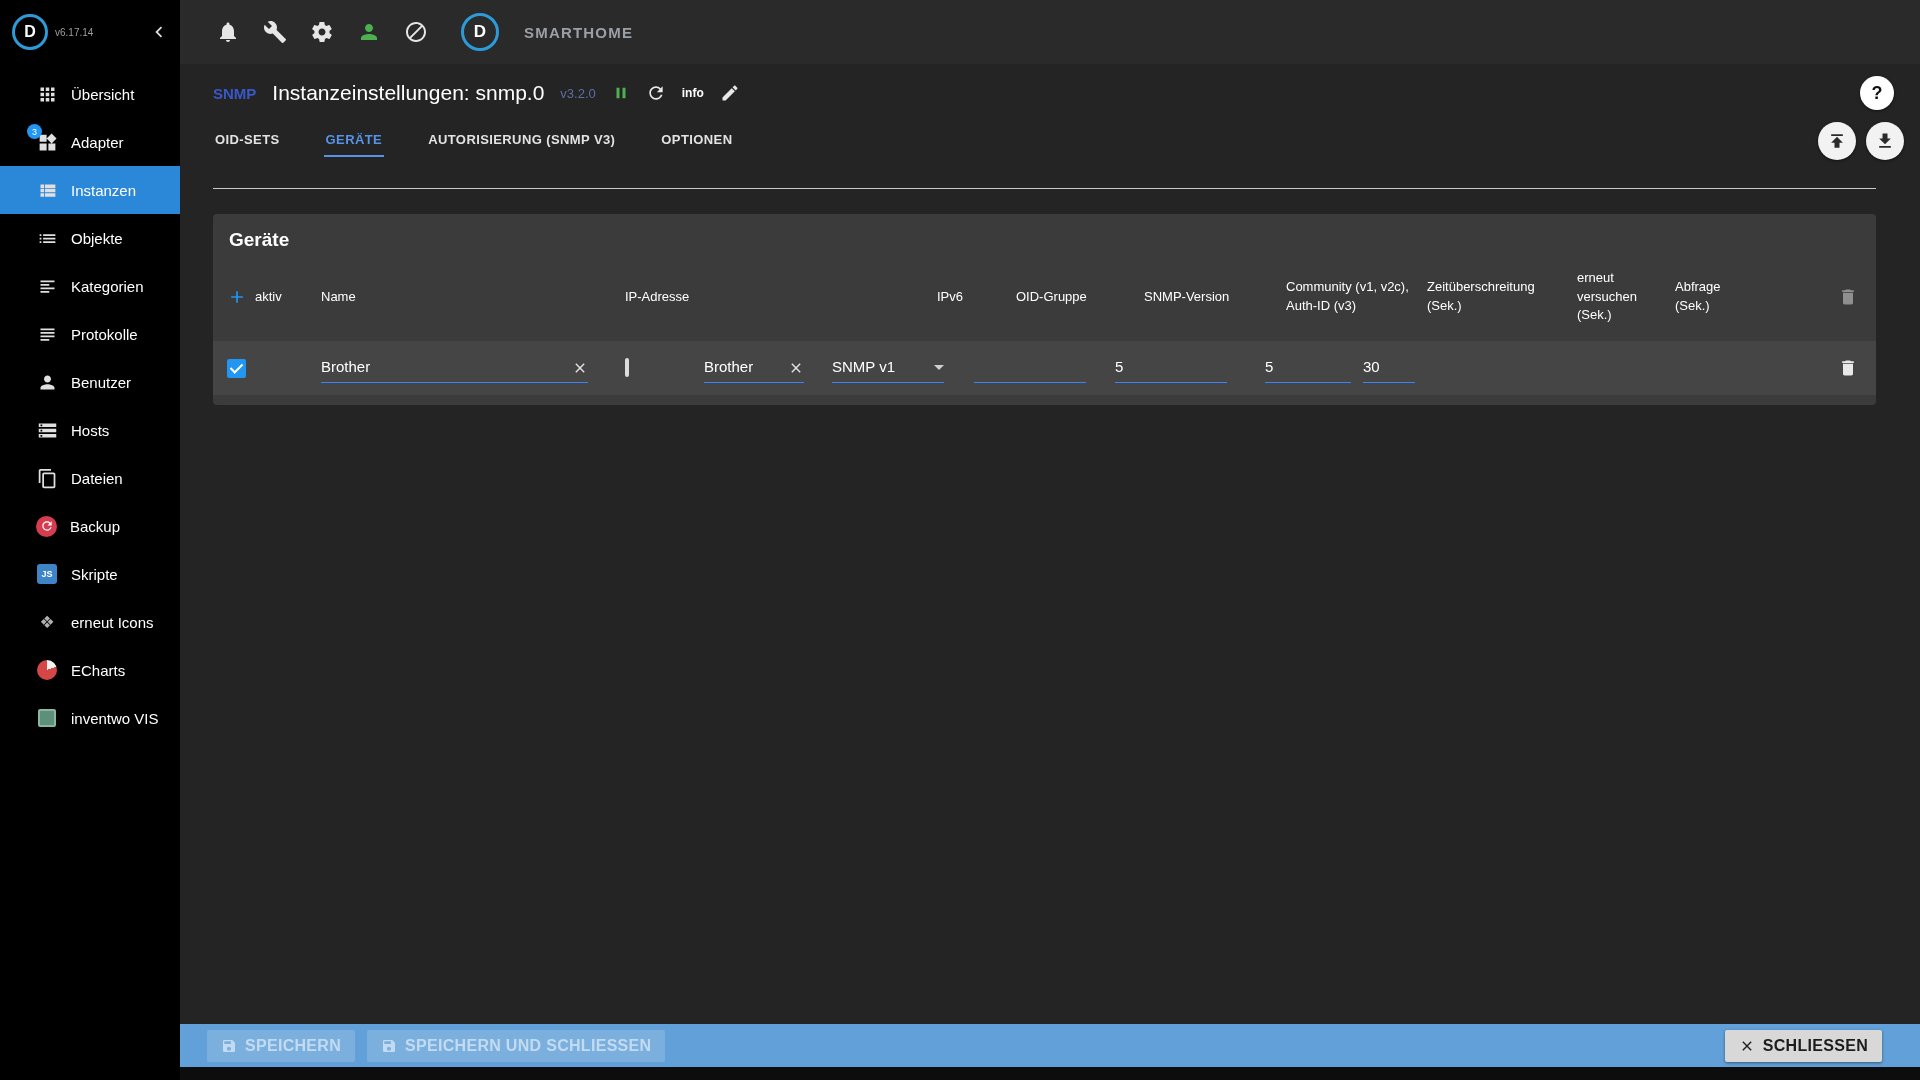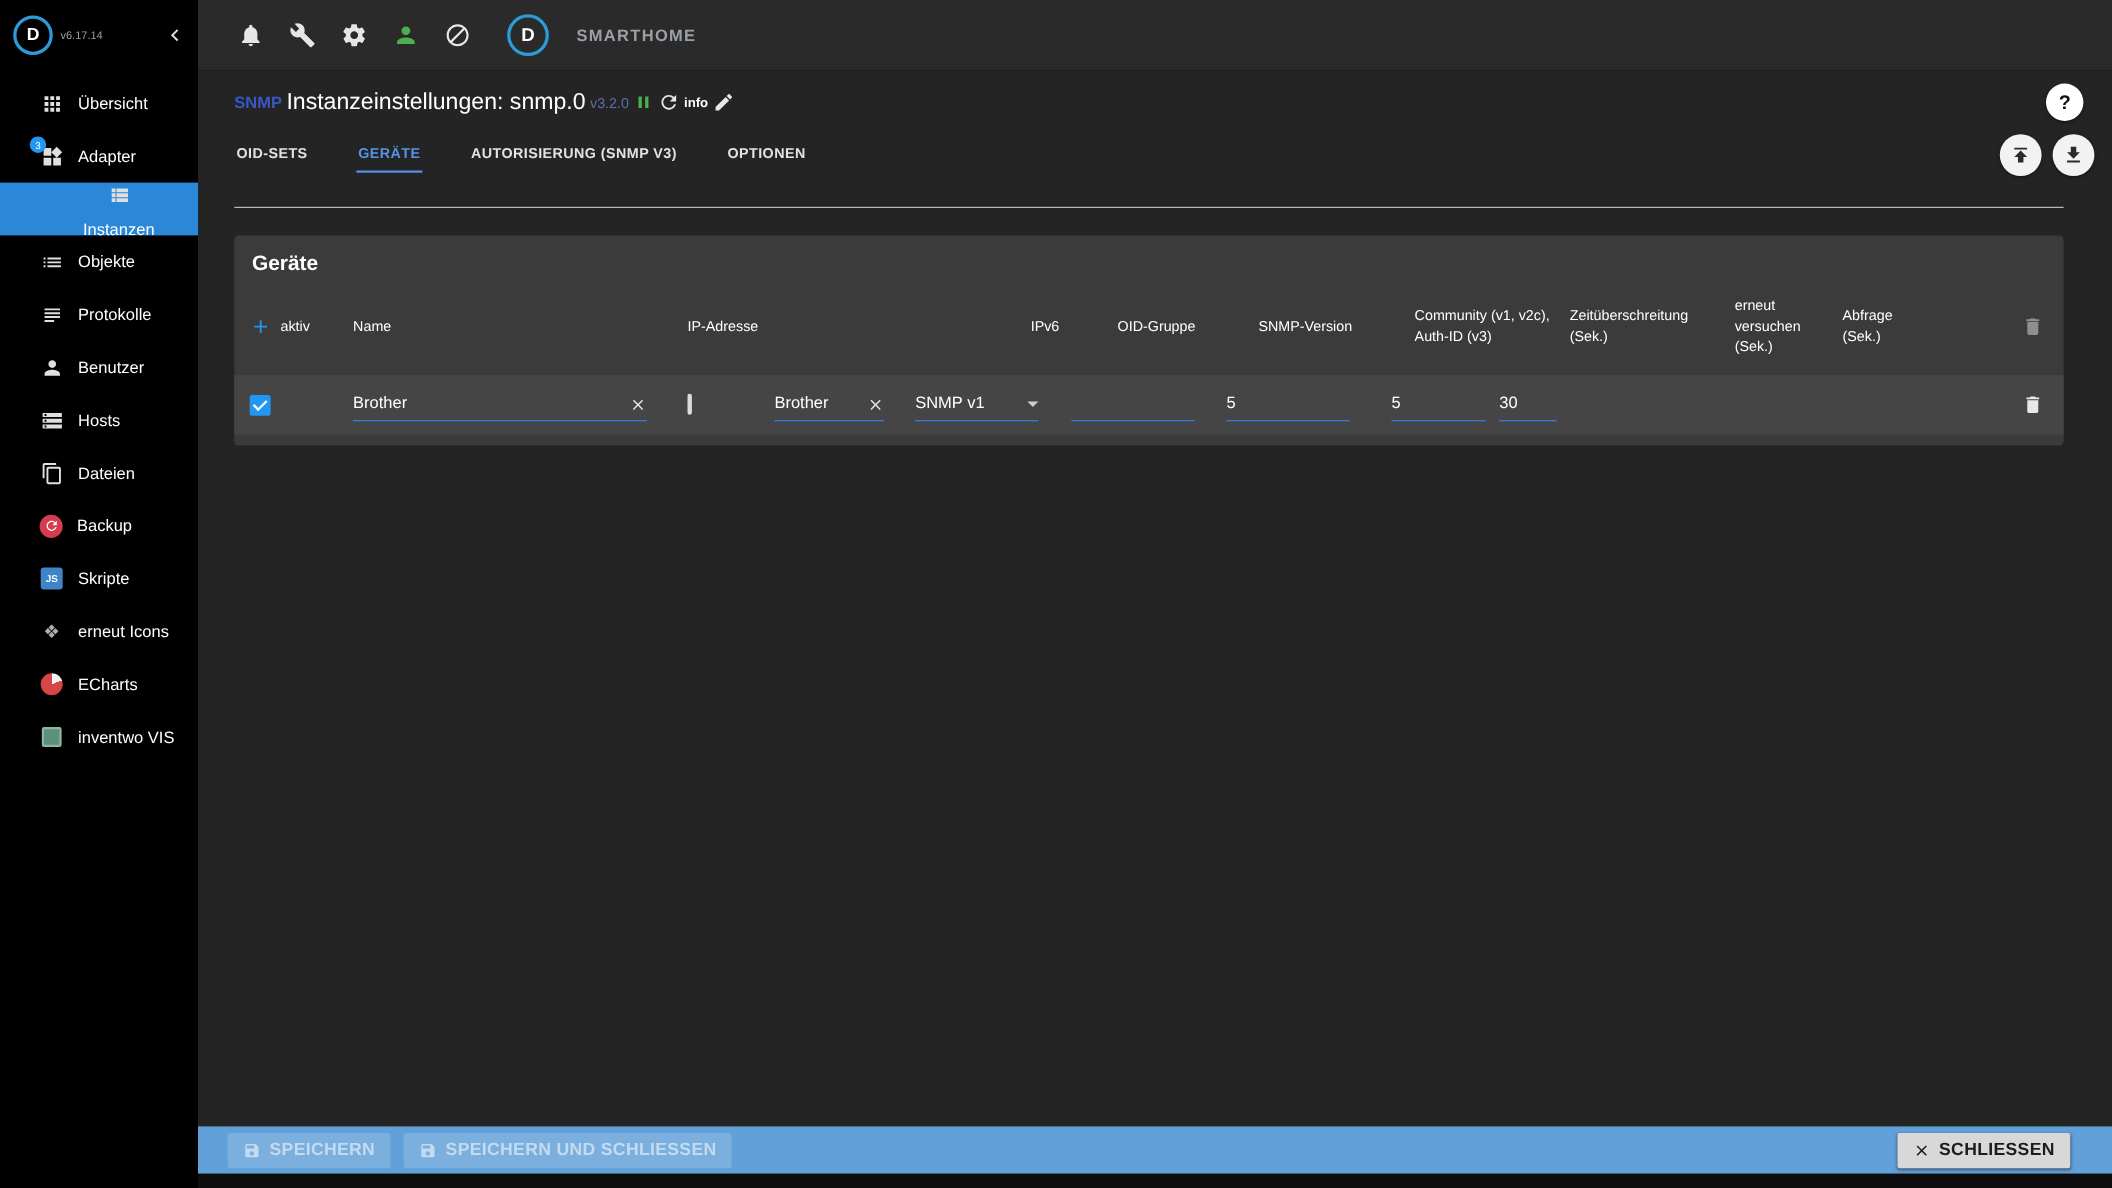--- a/index.html
+++ b/index.html
@@ -16,21 +16,21 @@
   
   .sidebar { position:absolute; left:0; top:0; width:180px; height:1080px; background:#000; z-index:5; }
   .logo-row { height:64px; display:flex; align-items:center; padding:0 10px 0 12px; }
   .logo-circle { width:36px; height:36px; border:3px solid #2d9bd9; border-radius:50%;
     display:flex; align-items:center; justify-content:center; font-weight:700; font-size:16px; color:#fff; flex:none; }
   .logo-ver { font-size:10px; color:#9e9e9e; margin-left:7px; flex:1; }
   .collapse-btn { width:22px; height:22px; color:#ddd; cursor:pointer; }
   .collapse-btn svg { width:22px; height:22px; fill:currentColor; }
   .nav { padding-top:6px; }
   .side-item { height:48px; display:flex; align-items:center; padding-left:36px; gap:13px; cursor:pointer; }
-  .side-item.selected { background:#2b87d8;flex-direction:column; }
+  .side-item.selected { background:#2b87d8; }
   .sicon { width:22px; height:22px; position:relative; display:flex; align-items:center; justify-content:center;
     color:#e0e0e0; flex:none; }
   .sicon svg { width:21px; height:21px; fill:currentColor; }
   .slabel { font-size:15px; color:#fff; white-space:nowrap; }
   .badge { position:absolute; top:-7px; left:-9px; background:#2196f3; color:#fff; font-size:9px;
     width:15px; height:15px; border-radius:50%; display:flex; align-items:center; justify-content:center; }
   .icon-backup { background:#d63c50; border-radius:50%; width:21px; height:21px; color:#fff; }
   .icon-backup svg { width:14px; height:14px; }
   .icon-js { background:#3d85c6; border-radius:3px; width:20px; height:20px; font-size:9px; font-weight:700;
     color:#fff; display:flex; align-items:center; justify-content:center; }
@@ -45,21 +45,21 @@
   .tb-icon { width:24px; height:24px; color:#e6e6e6; cursor:pointer; }
   .tb-icon svg { width:24px; height:24px; fill:currentColor; }
   .tb-icon.green { color:#4caf50; }
   .brand-badge { width:38px; height:38px; border:3px solid #2d9bd9; border-radius:50%; margin-left:10px;
     display:flex; align-items:center; justify-content:center; font-weight:700; font-size:17px; color:#fff; flex:none; }
   .brand-text { color:#9aa0a6; font-weight:700; letter-spacing:1.2px; font-size:15px; margin-left:2px; }
 
   
   .main { position:absolute; left:180px; top:64px; right:0; bottom:13px; background:#242424; overflow:hidden; }
 
-  .title-row { height:58px; display:flex; align-items:center; padding:0 12px 0 33px; gap:4px; }
+  .title-row { height:58px; display:flex; align-items:center; padding:0 12px 0 33px; gap:16px; }
   .adapter-name { color:#3a57c9; font-weight:700; font-size:15px; }
   .page-title { font-size:21px; color:#fff; }
   .adapter-ver { font-size:13px; color:#5d6da6; }
   .pause-icon { width:18px; height:18px; color:#4caf50; cursor:pointer; }
   .pause-icon svg { width:18px; height:18px; fill:currentColor; }
   .icon-btn { width:20px; height:20px; color:#e8e8e8; cursor:pointer; }
   .icon-btn svg { width:20px; height:20px; fill:currentColor; }
   .info-label { font-size:12px; font-weight:700; color:#fff; cursor:pointer; }
   .spacer { flex:1; }
   .help-btn { width:34px; height:34px; border-radius:50%; background:#fff; color:#111; font-weight:700;
@@ -182,20 +182,28 @@
       <span class="sicon">
           <svg viewBox="0 0 24 24">
             <path d="M3 13h2v-2H3v2zm0 4h2v-2H3v2zm0-8h2V7H3v2zm4 4h14v-2H7v2zm0 4h14v-2H7v2zM7 7v2h14V7H7z"></path>
           </svg>
         </span>
       <span class="slabel">Objekte</span>
     </div>
     <div class="side-item">
       <span class="sicon">
           <svg viewBox="0 0 24 24">
+            <path d="M4 5h16v2H4zM4 9h10v2H4zM4 13h16v2H4zM4 17h10v2H4z"></path>
+          </svg>
+        </span>
+      <span class="slabel">Kategorien</span>
+    </div>
+    <div class="side-item">
+      <span class="sicon">
+          <svg viewBox="0 0 24 24">
             <path d="M14 17H4v2h10v-2zm6-8H4v2h16V9zM4 15h16v-2H4v2zM4 5v2h16V5H4z"></path>
           </svg>
         </span>
       <span class="slabel">Protokolle</span>
     </div>
     <div class="side-item">
       <span class="sicon">
           <svg viewBox="0 0 24 24">
             <path d="M12 12c2.21 0 4-1.79 4-4s-1.79-4-4-4-4 1.79-4 4 1.79 4 4 4zm0 2c-2.67 0-8 1.34-8 4v2h16v-2c0-2.66-5.33-4-8-4z"></path>
           </svg>

